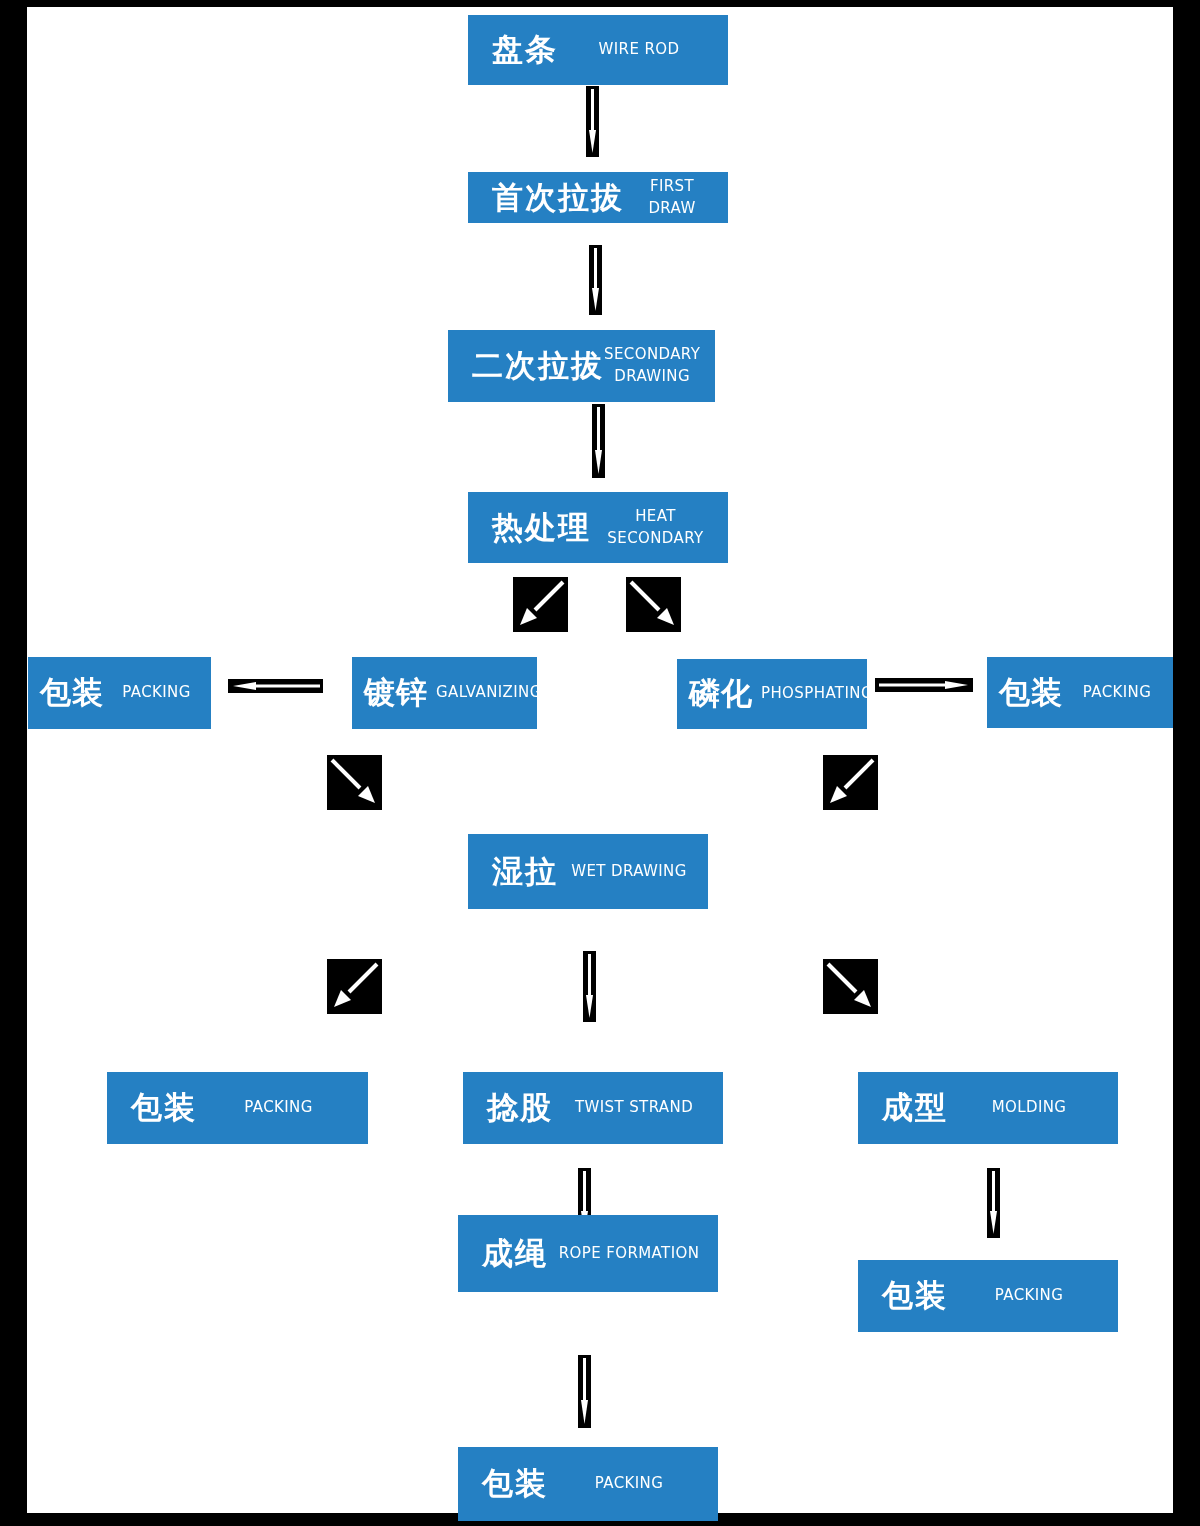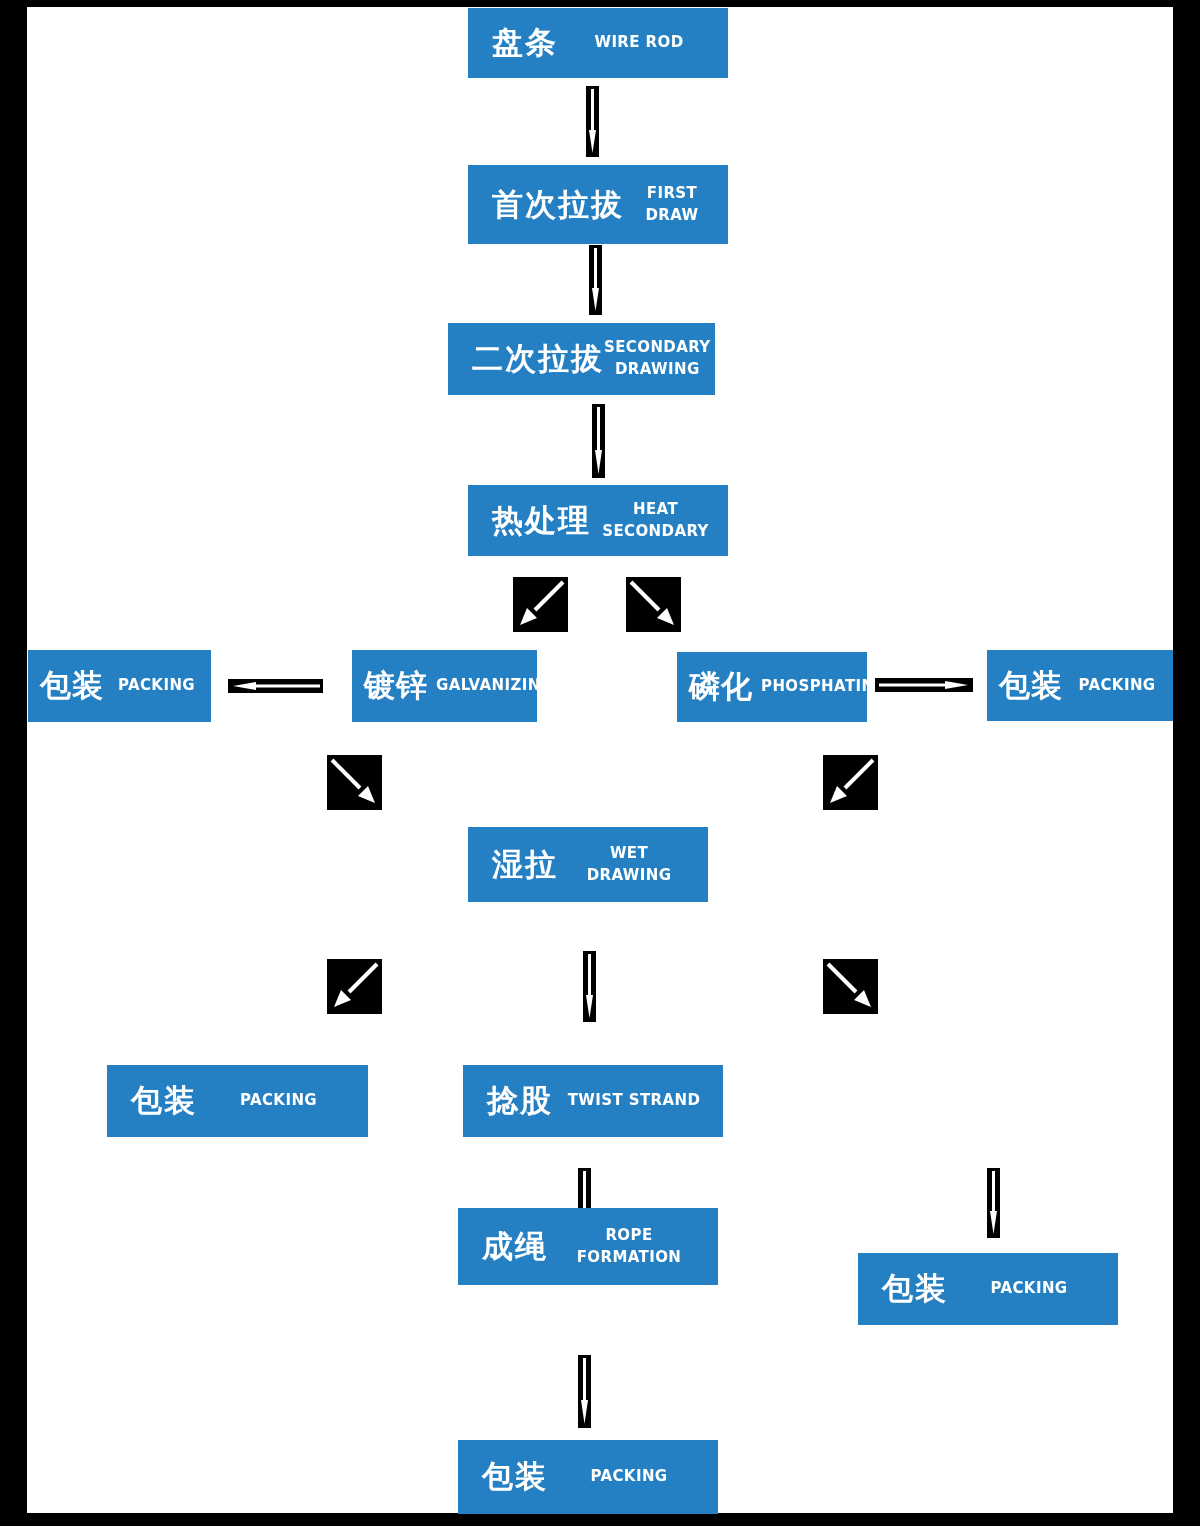--- a/index.html
+++ b/index.html
@@ -10,28 +10,28 @@
   }
   .frame{position:absolute;background:#000;}
   .frame.top{left:0;top:0;width:1200px;height:7px;}
   .frame.bottom{left:0;top:1513px;width:1200px;height:13px;}
   .frame.left{left:0;top:0;width:27px;height:1526px;}
   .frame.right{left:1173px;top:0;width:27px;height:1526px;}
 
   .node{
     position:absolute;background:var(--blue,#2580C3);color:#fff;
     display:flex;align-items:center;justify-content:flex-start;
-    box-sizing:border-box;padding:0 16px;
+    box-sizing:border-box;padding:0 16px;margin-top:7px;
   }
   .zh{
     font-size:31px;font-weight:bold;letter-spacing:2px;white-space:nowrap;
     margin-left:8px;flex-shrink:0;
   }
   .en{
-    flex:1;text-align:center;font-size:15px;font-weight:bold;
+    flex:1;text-align:center;font-size:15px;font-weight:normal;
     letter-spacing:0.4px;line-height:1.45;margin-left:8px;
   }
   .node.tight{padding:0 10px;}
   .node.tight .zh{margin-left:2px;letter-spacing:1px;}
   .node.wrap2 .en{max-width:128px;margin-left:auto;margin-right:4px;}
 
   .arrow{position:absolute;}
   .arrow svg{display:block;width:100%;height:100%;}
 </style>
 </head>
@@ -50,21 +50,21 @@
   </div>
 
   <div class="arrow" style="left:586px;top:86px;width:13px;height:71px">
     <svg viewBox="0 0 13 71" preserveAspectRatio="none">
         <rect width="13" height="71" fill="#000"></rect>
         <rect x="5" y="3" width="3" height="41" fill="#fff"></rect>
         <polygon points="3,44 10,44 6.5,67" fill="#fff"></polygon>
       </svg>
   </div>
 
-  <div class="node" style="left:468px;top:165px;width:260px;height:79px">
+  <div class="node" style="left:468px;top:165px;width:260px;height:51px">
     <span class="zh">首次拉拔</span>
     <span class="en">FIRST DRAW</span>
   </div>
 
   <div class="arrow" style="left:589px;top:245px;width:13px;height:70px">
     <svg viewBox="0 0 13 70" preserveAspectRatio="none">
         <rect width="13" height="70" fill="#000"></rect>
         <rect x="5" y="3" width="3" height="40" fill="#fff"></rect>
         <polygon points="3,43 10,43 6.5,66" fill="#fff"></polygon>
       </svg>
@@ -184,20 +184,24 @@
   <div class="node" style="left:107px;top:1065px;width:261px;height:72px">
     <span class="zh">包装</span>
     <span class="en">PACKING</span>
   </div>
 
   <div class="node" style="left:463px;top:1065px;width:260px;height:72px">
     <span class="zh">捻股</span>
     <span class="en">TWIST STRAND</span>
   </div>
 
+  <div class="node" style="left:858px;top:1065px;width:260px;height:72px">
+    <span class="zh">成型</span>
+    <span class="en">MOLDING</span>
+  </div>
 
   <div class="arrow" style="left:578px;top:1168px;width:13px;height:70px">
     <svg viewBox="0 0 13 70" preserveAspectRatio="none">
         <rect width="13" height="70" fill="#000"></rect>
         <rect x="5" y="3" width="3" height="40" fill="#fff"></rect>
         <polygon points="3,43 10,43 6.5,66" fill="#fff"></polygon>
       </svg>
   </div>
   <div class="arrow" style="left:987px;top:1168px;width:13px;height:70px">
     <svg viewBox="0 0 13 70" preserveAspectRatio="none">

